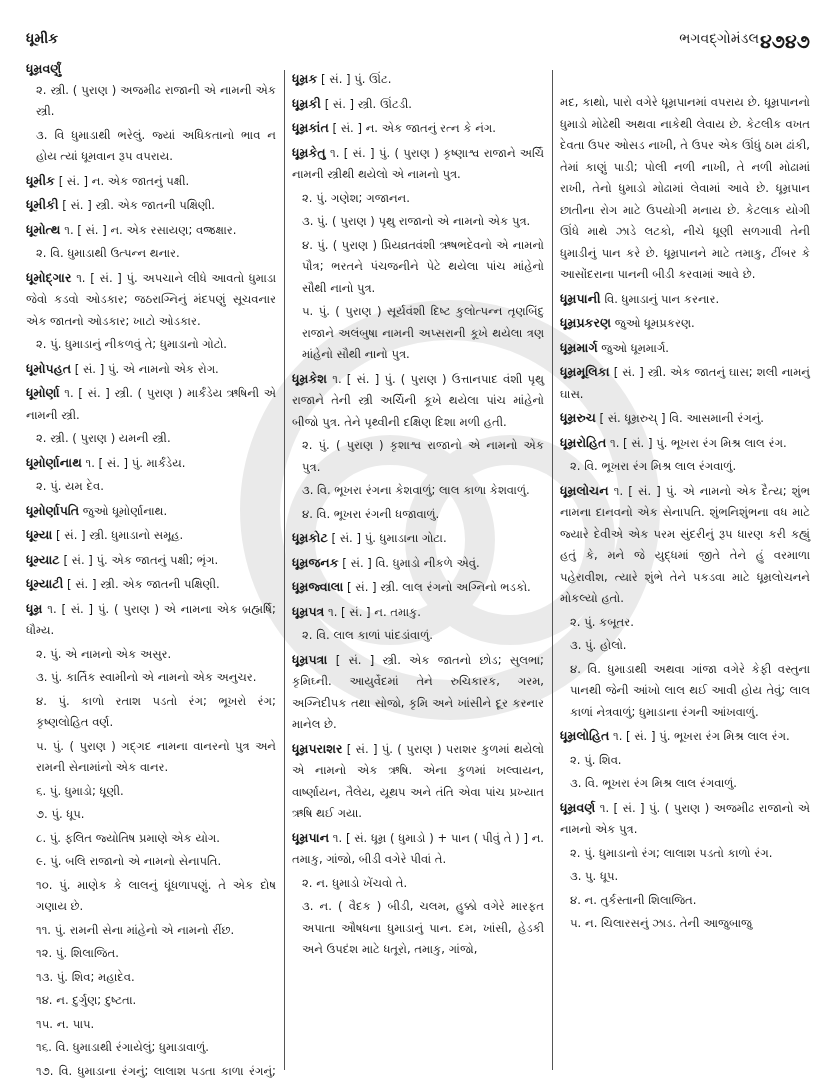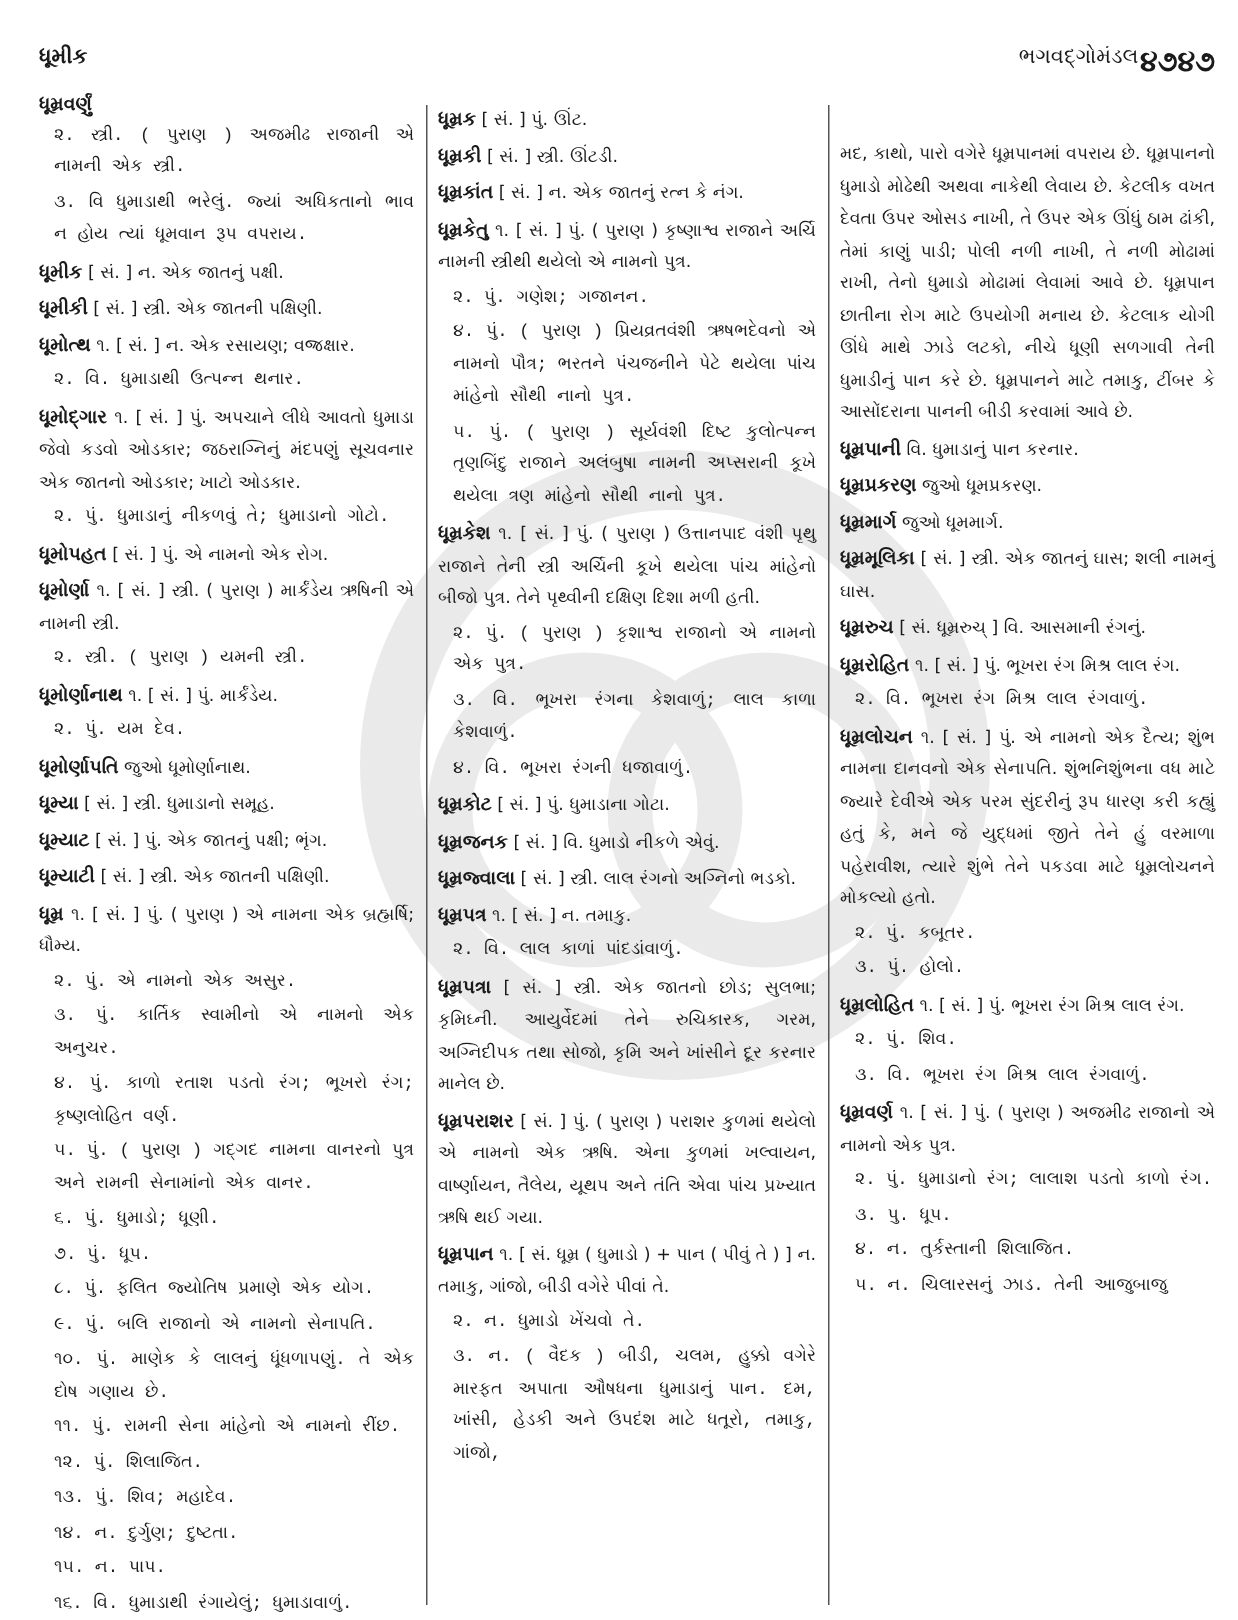--- a/index.html
+++ b/index.html
@@ -12,21 +12,21 @@
   .hw-title { position: absolute; left: 0; width: 759px; text-align: right; top: 2px; font-size: 14px; }
   .page-num { position: absolute; left: 760px; top: 30px; font-size: 19px; font-weight: bold; }
   .col { position: absolute; top: 46px; font-size: 11.6px; line-height: 21.5px; text-align: justify; }
   .col1 { left: 26px; width: 250px; }
   .col2 { left: 292px; width: 252px; top: 68px; }
   .col3 { left: 560px; width: 250px; top: 76px; }
   .rule { position: absolute; top: 70px; height: 1000px; width: 1px; background: #555; }
   .r1 { left: 284px; } .r2 { left: 552px; }
   .entry { margin: 0 0 2px 0; }
   .hw { font-weight: bold; font-size: 12.6px; }
-  .sense { margin: 0 0 2px 10px; font-family: Liberation Mono, monospace; }
+  .sense { margin: 0 0 2px 10px; }
   .cont { margin: 16px 0 2px 0; }
 </style>
 </head>
 <body>
 
 <svg class="watermark" viewBox="0 0 420 420">
   <circle cx="210" cy="210" r="190" fill="none" stroke="#000" stroke-width="40"></circle>
   <circle cx="150" cy="240" r="90" fill="none" stroke="#000" stroke-width="30"></circle>
   <circle cx="270" cy="240" r="90" fill="none" stroke="#000" stroke-width="30"></circle>
 </svg>
@@ -79,20 +79,21 @@
       <div class="sense">૧૭. વિ. ધુમાડાના રંગનું; લાલાશ પડતા કાળા રંગનું; કૃષ્ણલોહિત.</div>
     </div>
 </div>
 <div class="col col2">
   <div id="c1">
       <div class="entry"><span class="hw">ધૂમ્રક</span> <span>[ સં. ] પું. ઊંટ.</span></div>
       <div class="entry"><span class="hw">ધૂમ્રકી</span> <span>[ સં. ] સ્ત્રી. ઊંટડી.</span></div>
       <div class="entry"><span class="hw">ધૂમ્રકાંત</span> <span>[ સં. ] ન. એક જાતનું રત્ન કે નંગ.</span></div>
       <div class="entry"><span class="hw">ધૂમ્રકેતુ</span> <span>૧. [ સં. ] પું. ( પુરાણ ) કૃષ્ણાશ્વ રાજાને અર્ચિ નામની સ્ત્રીથી થયેલો એ નામનો પુત્ર.</span></div>
       <div class="sense">૨. પું. ગણેશ; ગજાનન.</div>
+      <div class="sense">૩. પું. ( પુરાણ ) પૃથુ રાજાનો એ નામનો એક પુત્ર.</div>
       <div class="sense">૪. પું. ( પુરાણ ) પ્રિયવ્રતવંશી ઋષભદેવનો એ નામનો પૌત્ર; ભરતને પંચજનીને પેટે થયેલા પાંચ માંહેનો સૌથી નાનો પુત્ર.</div>
       <div class="sense">૫. પું. ( પુરાણ ) સૂર્યવંશી દિષ્ટ કુલોત્પન્ન તૃણબિંદુ રાજાને અલંબુષા નામની અપ્સરાની કૂખે થયેલા ત્રણ માંહેનો સૌથી નાનો પુત્ર.</div>
       <div class="entry"><span class="hw">ધૂમ્રકેશ</span> <span>૧. [ સં. ] પું. ( પુરાણ ) ઉત્તાનપાદ વંશી પૃથુ રાજાને તેની સ્ત્રી અર્ચિની કૂખે થયેલા પાંચ માંહેનો બીજો પુત્ર. તેને પૃથ્વીની દક્ષિણ દિશા મળી હતી.</span></div>
       <div class="sense">૨. પું. ( પુરાણ ) કૃશાશ્વ રાજાનો એ નામનો એક પુત્ર.</div>
       <div class="sense">૩. વિ. ભૂખરા રંગના કેશવાળું; લાલ કાળા કેશવાળું.</div>
       <div class="sense">૪. વિ. ભૂખરા રંગની ધજાવાળું.</div>
       <div class="entry"><span class="hw">ધૂમ્રકોટ</span> <span>[ સં. ] પું. ધુમાડાના ગોટા.</span></div>
       <div class="entry"><span class="hw">ધૂમ્રજનક</span> <span>[ સં. ] વિ. ધુમાડો નીકળે એવું.</span></div>
       <div class="entry"><span class="hw">ધૂમ્રજ્વાલા</span> <span>[ સં. ] સ્ત્રી. લાલ રંગનો અગ્નિનો ભડકો.</span></div>
       <div class="entry"><span class="hw">ધૂમ્રપત્ર</span> <span>૧. [ સં. ] ન. તમાકુ.</span></div>
@@ -110,20 +111,21 @@
       <div class="entry"><span class="hw">ધૂમ્રપાની</span> <span>વિ. ધુમાડાનું પાન કરનાર.</span></div>
       <div class="entry"><span class="hw">ધૂમ્રપ્રકરણ</span> <span>જુઓ ધૂમપ્રકરણ.</span></div>
       <div class="entry"><span class="hw">ધૂમ્રમાર્ગ</span> <span>જુઓ ધૂમમાર્ગ.</span></div>
       <div class="entry"><span class="hw">ધૂમ્રમૂલિકા</span> <span>[ સં. ] સ્ત્રી. એક જાતનું ઘાસ; શલી નામનું ઘાસ.</span></div>
       <div class="entry"><span class="hw">ધૂમ્રરુચ</span> <span>[ સં. ધૂમ્રરુચ્ ] વિ. આસમાની રંગનું.</span></div>
       <div class="entry"><span class="hw">ધૂમ્રરોહિત</span> <span>૧. [ સં. ] પું. ભૂખરા રંગ મિશ્ર લાલ રંગ.</span></div>
       <div class="sense">૨. વિ. ભૂખરા રંગ મિશ્ર લાલ રંગવાળું.</div>
       <div class="entry"><span class="hw">ધૂમ્રલોચન</span> <span>૧. [ સં. ] પું. એ નામનો એક દૈત્ય; શુંભ નામના દાનવનો એક સેનાપતિ. શુંભનિશુંભના વધ માટે જ્યારે દેવીએ એક પરમ સુંદરીનું રૂપ ધારણ કરી કહ્યું હતું કે, મને જે યુદ્ધમાં જીતે તેને હું વરમાળા પહેરાવીશ, ત્યારે શુંભે તેને પકડવા માટે ધૂમ્રલોચનને મોકલ્યો હતો.</span></div>
       <div class="sense">૨. પું. કબૂતર.</div>
       <div class="sense">૩. પું. હોલો.</div>
+      <div class="sense">૪. વિ. ધુમાડાથી અથવા ગાંજા વગેરે કેફી વસ્તુના પાનથી જેની આંખો લાલ થઈ આવી હોય તેવું; લાલ કાળાં નેત્રવાળું; ધુમાડાના રંગની આંખવાળું.</div>
       <div class="entry"><span class="hw">ધૂમ્રલોહિત</span> <span>૧. [ સં. ] પું. ભૂખરા રંગ મિશ્ર લાલ રંગ.</span></div>
       <div class="sense">૨. પું. શિવ.</div>
       <div class="sense">૩. વિ. ભૂખરા રંગ મિશ્ર લાલ રંગવાળું.</div>
       <div class="entry"><span class="hw">ધૂમ્રવર્ણ</span> <span>૧. [ સં. ] પું. ( પુરાણ ) અજમીઢ રાજાનો એ નામનો એક પુત્ર.</span></div>
       <div class="sense">૨. પું. ધુમાડાનો રંગ; લાલાશ પડતો કાળો રંગ.</div>
       <div class="sense">૩. પુ. ધૂપ.</div>
       <div class="sense">૪. ન. તુર્કસ્તાની શિલાજિત.</div>
       <div class="sense">૫. ન. ચિલારસનું ઝાડ. તેની આજુબાજુ</div>
     </div>
 </div>

